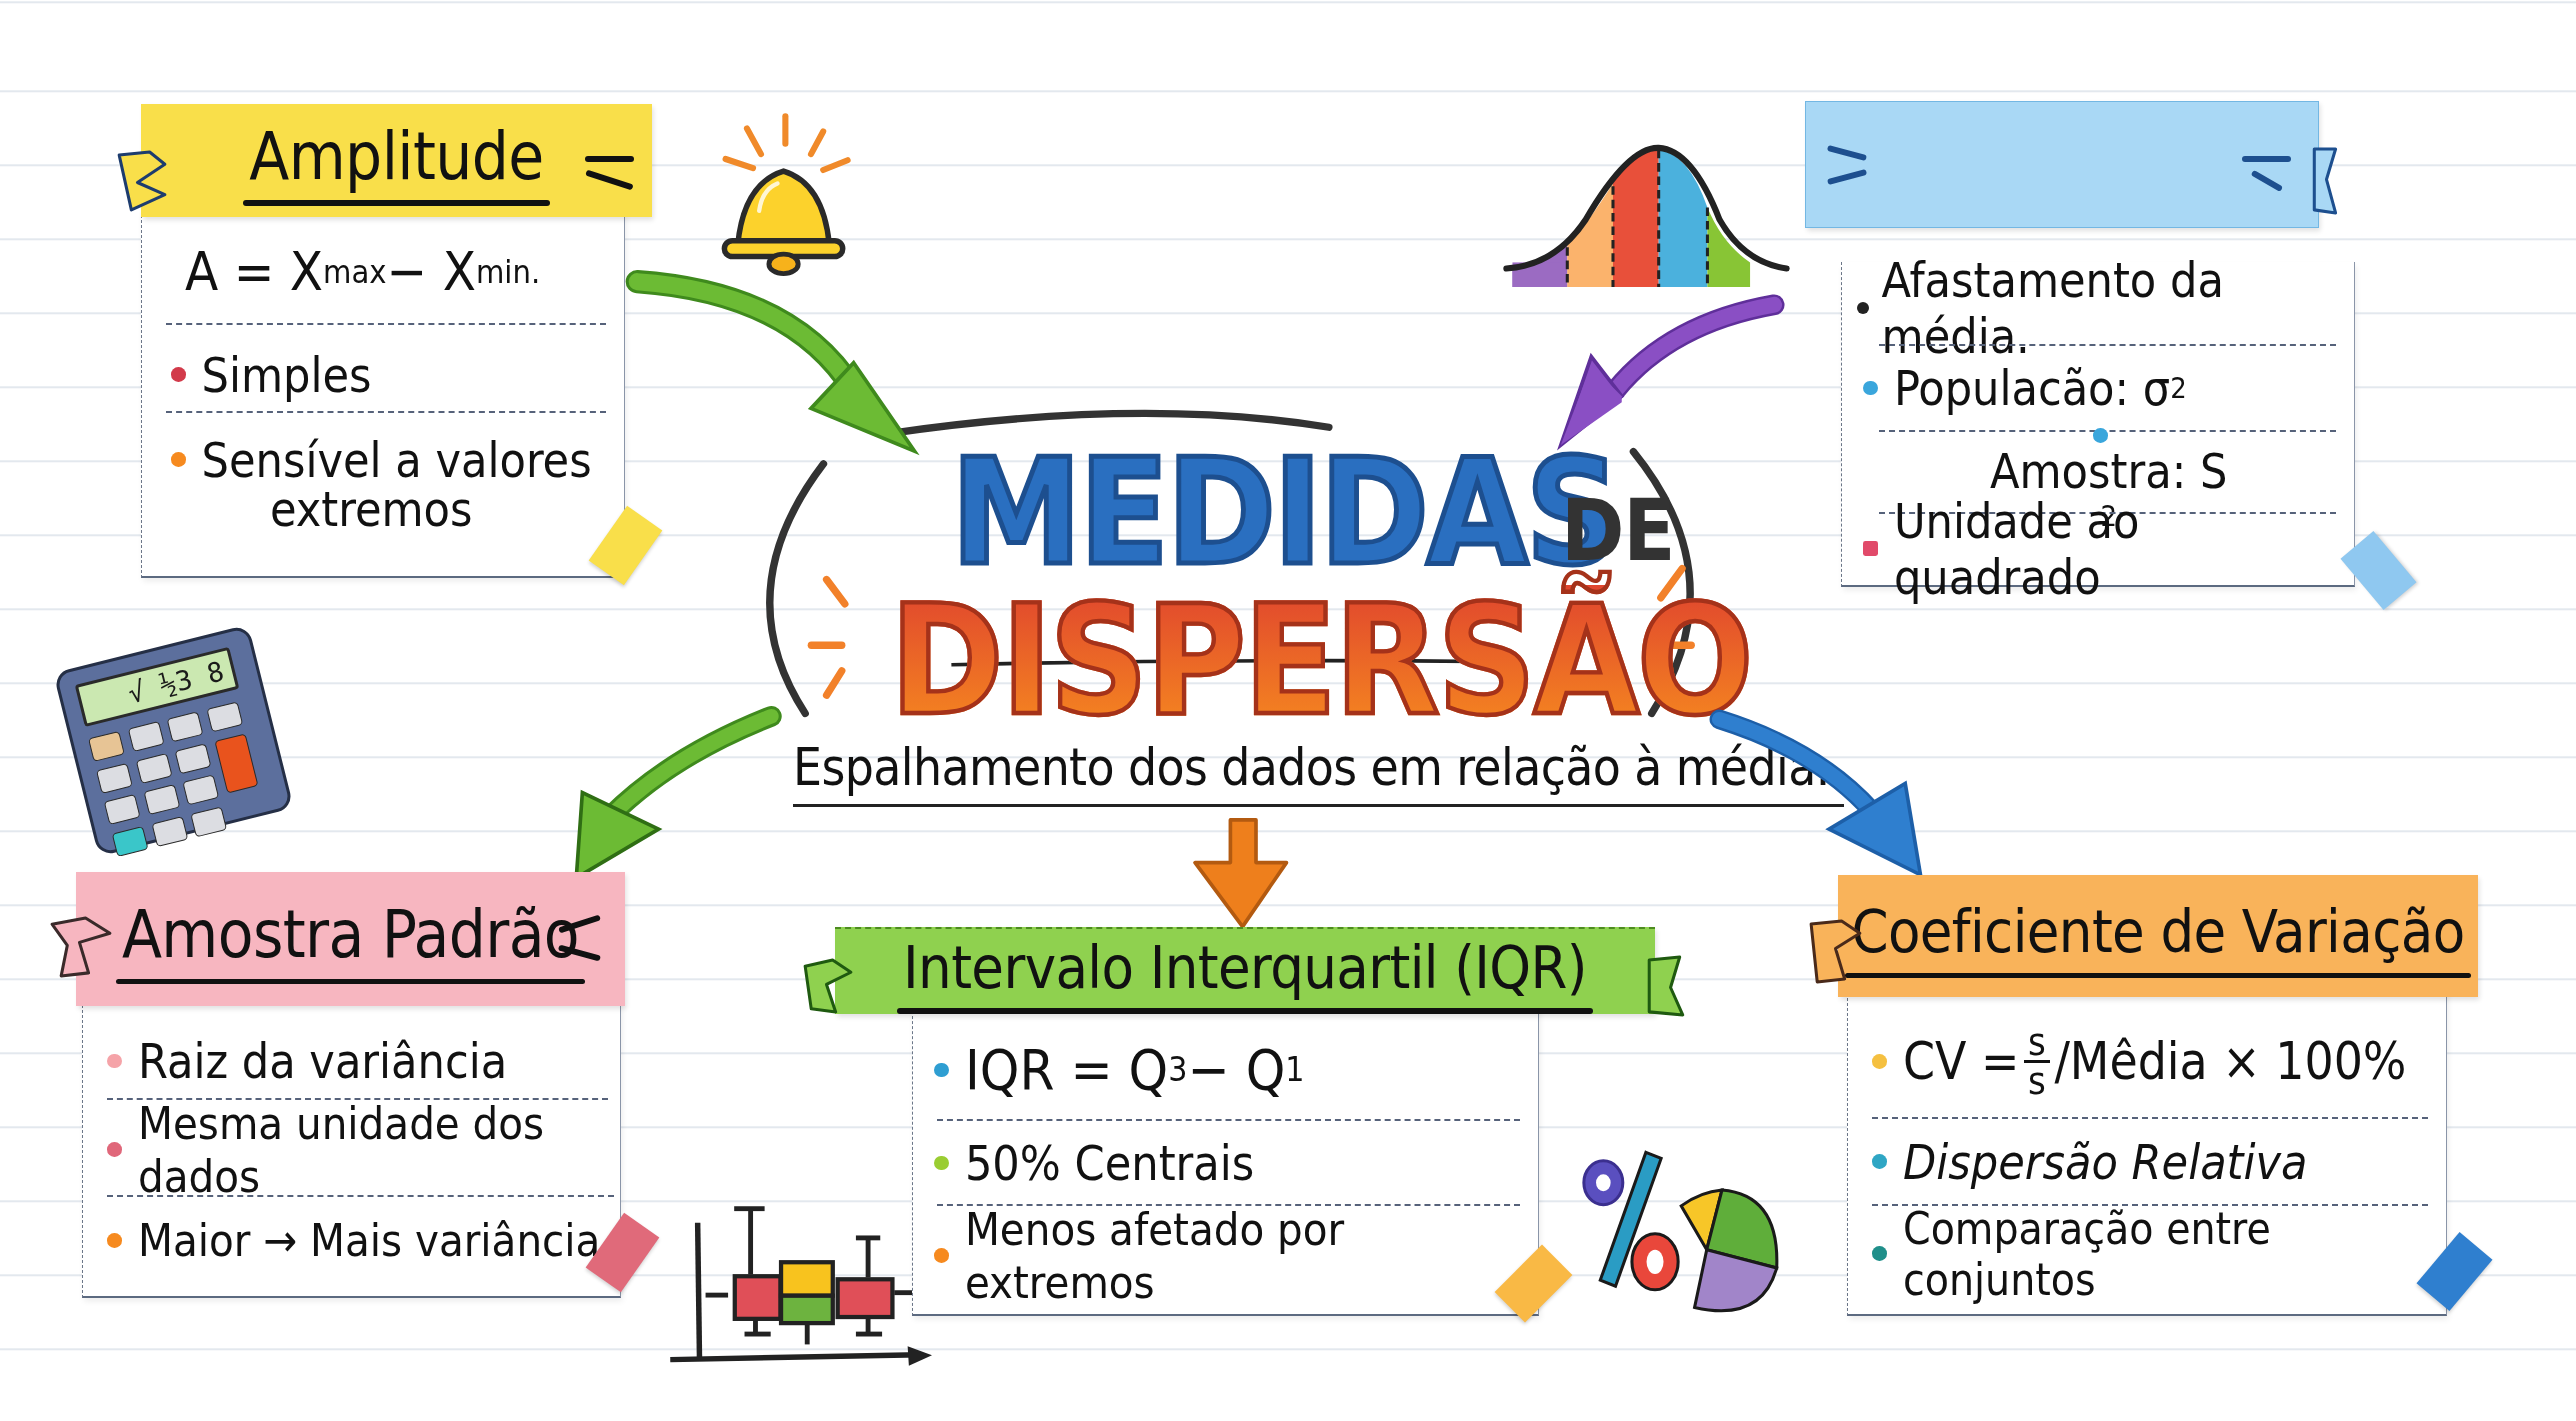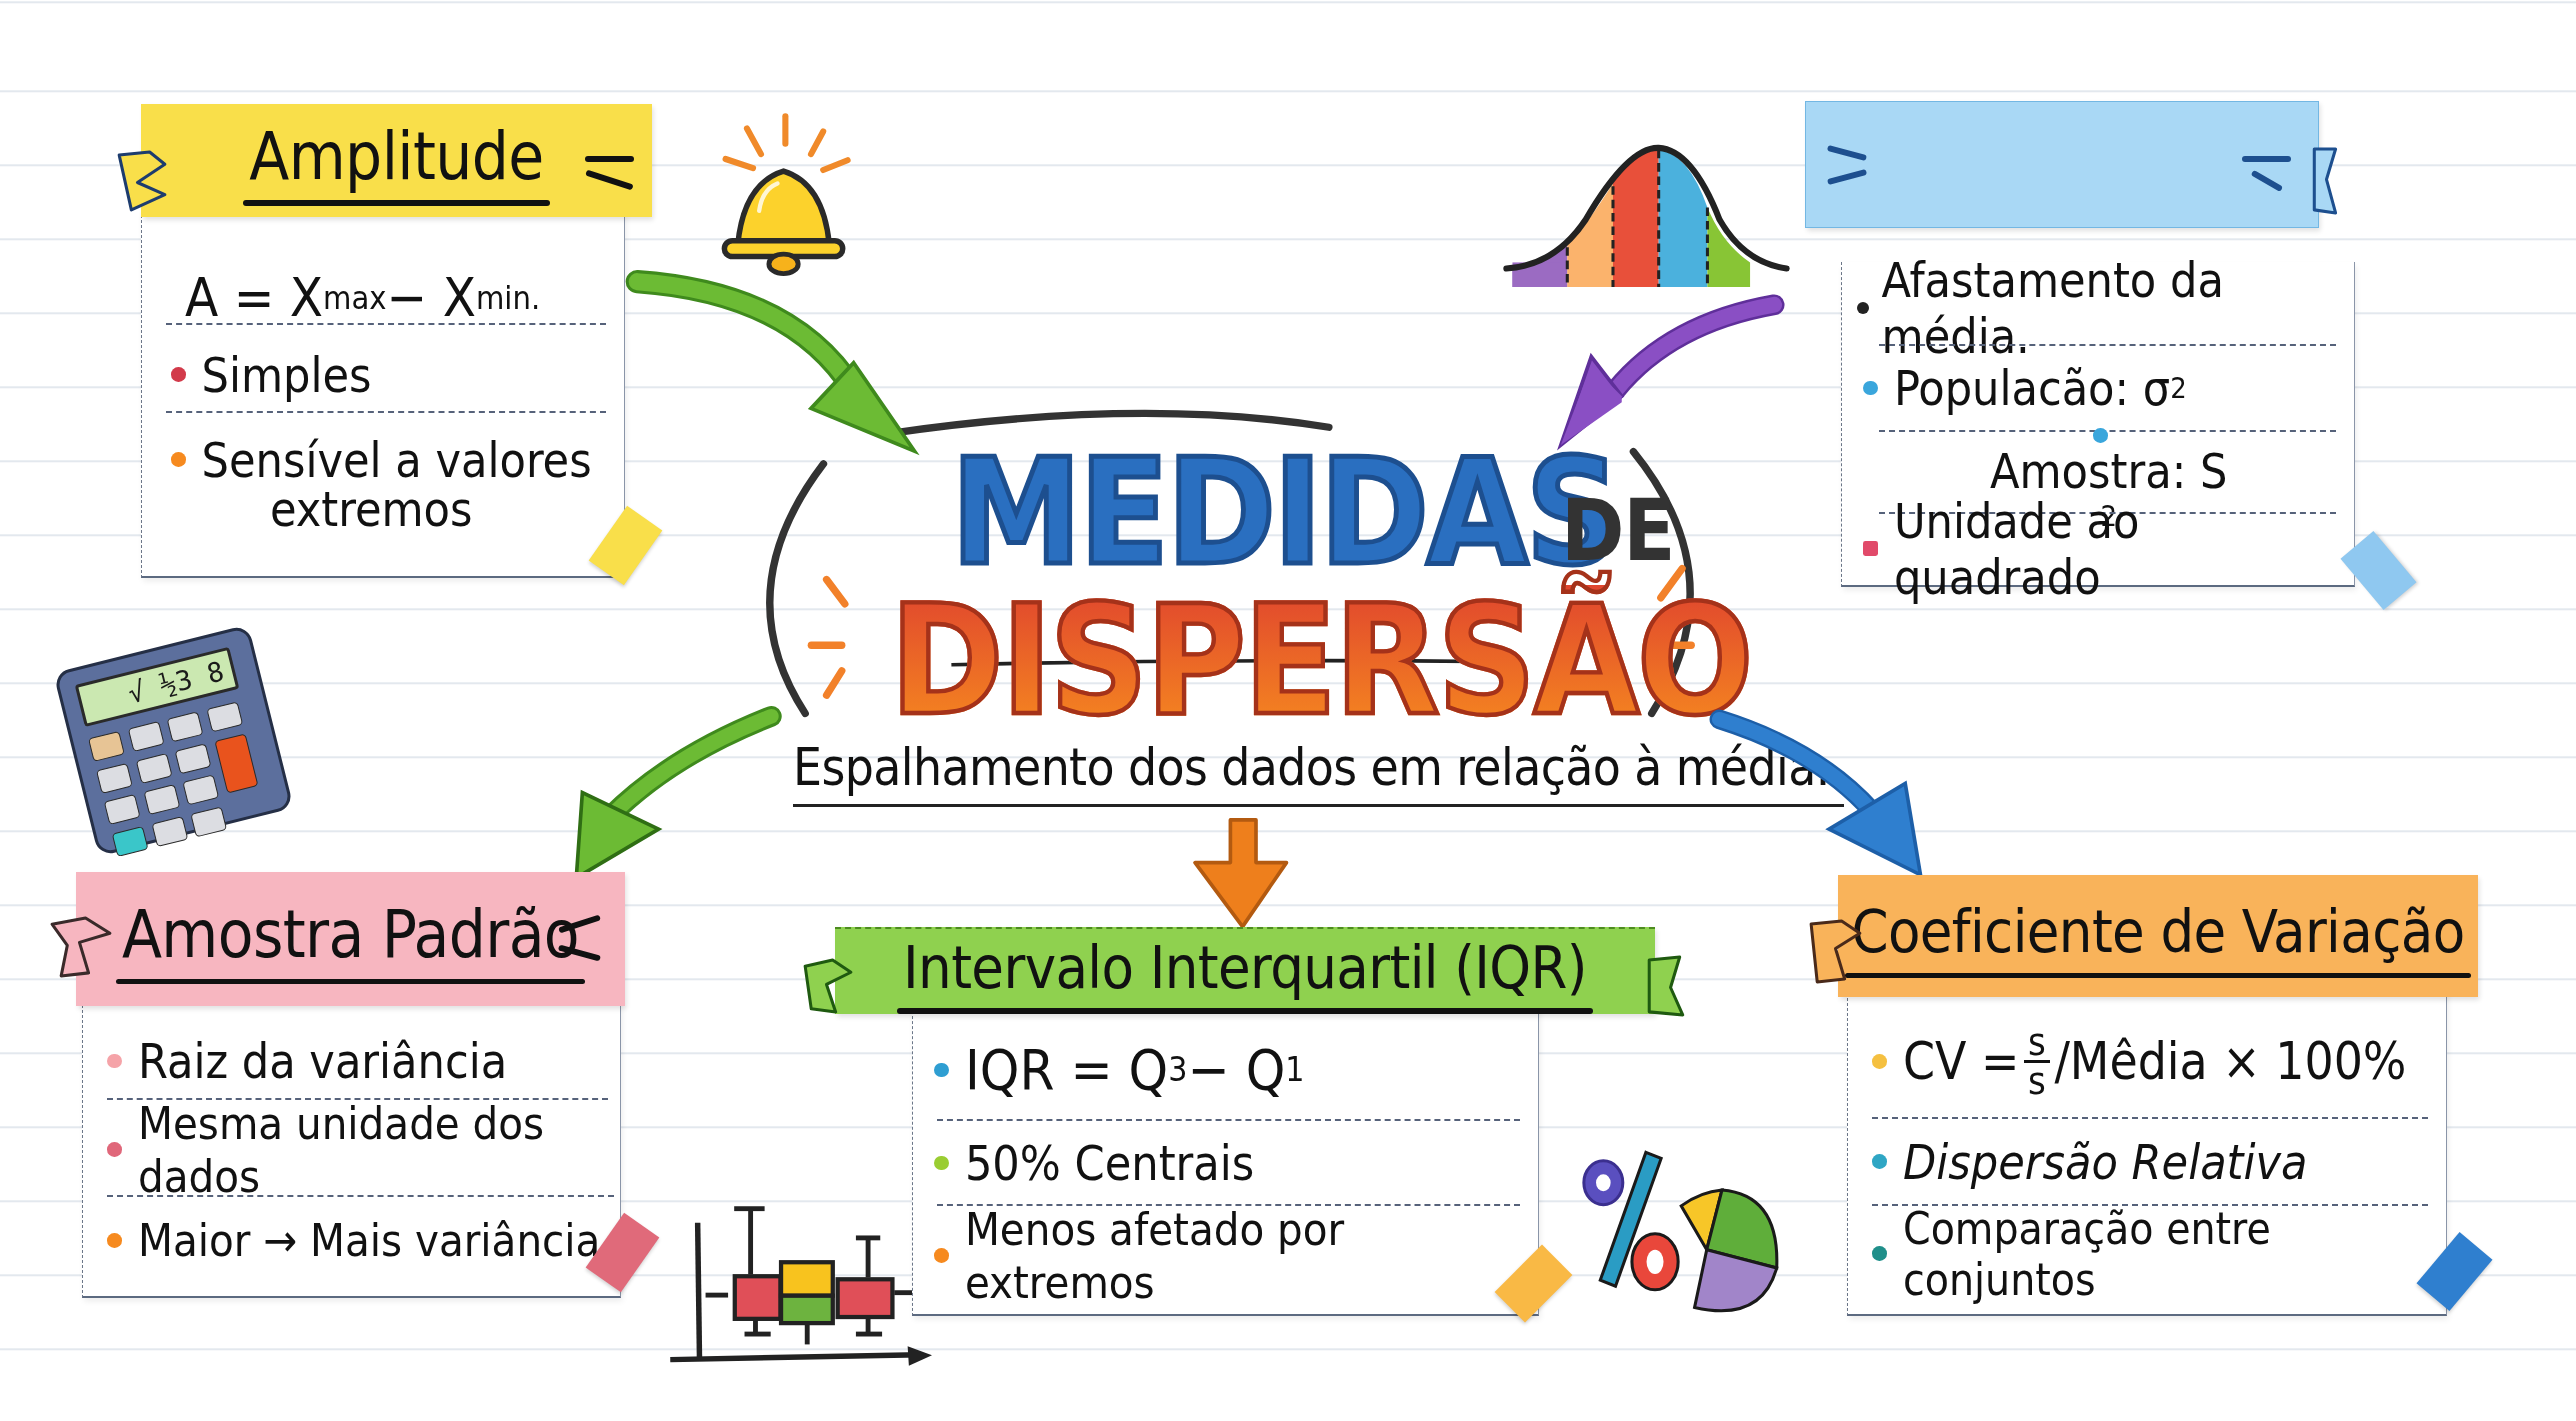--- a/index.html
+++ b/index.html
@@ -197,21 +197,21 @@
   <ellipse cx="125" cy="190" rx="38" ry="46" fill="#e9473b" stroke="#1a1a1a" stroke-width="5"></ellipse>
   <ellipse cx="125" cy="190" rx="14" ry="20" fill="#fff"></ellipse>
   <path d="M210 170 L168 98 Q200 75 235 72 Z" fill="#f7c628" stroke="#1a1a1a" stroke-width="5"></path>
   <path d="M210 170 L235 72 Q330 80 325 200 Z" fill="#5fae3a" stroke="#1a1a1a" stroke-width="5"></path>
   <path d="M210 170 L325 200 Q300 290 190 265 Z" fill="#a185c9" stroke="#1a1a1a" stroke-width="5"></path>
   <path d="M168 98 Q115 155 175 262" stroke="#1a1a1a" stroke-width="8" fill="none" opacity="0"></path>
 </svg>
 
 <div>
   <div class="card-body" style="left:141px;top:210px;width:482px;height:366px;">
-    <div class="item" style="top:48px;height:79px;font-size:54px;padding-left:43px;">
+    <div class="item" style="top:22px;height:79px;font-size:54px;padding-left:43px;">
       <span>A = X</span>
         <sub>max</sub>
         <span> − X</span>
         <sub>min.</sub>
     </div>
     <div style="position:absolute;left:24.4px;right:18.3px;top:113px;border-bottom:2.4px dashed #56627a;"></div>
     <div class="item" style="top:131px;height:67px;">
       <span class="dot" style="background:#d23a4a;"></span>
       <span>Simples</span>
     </div>

